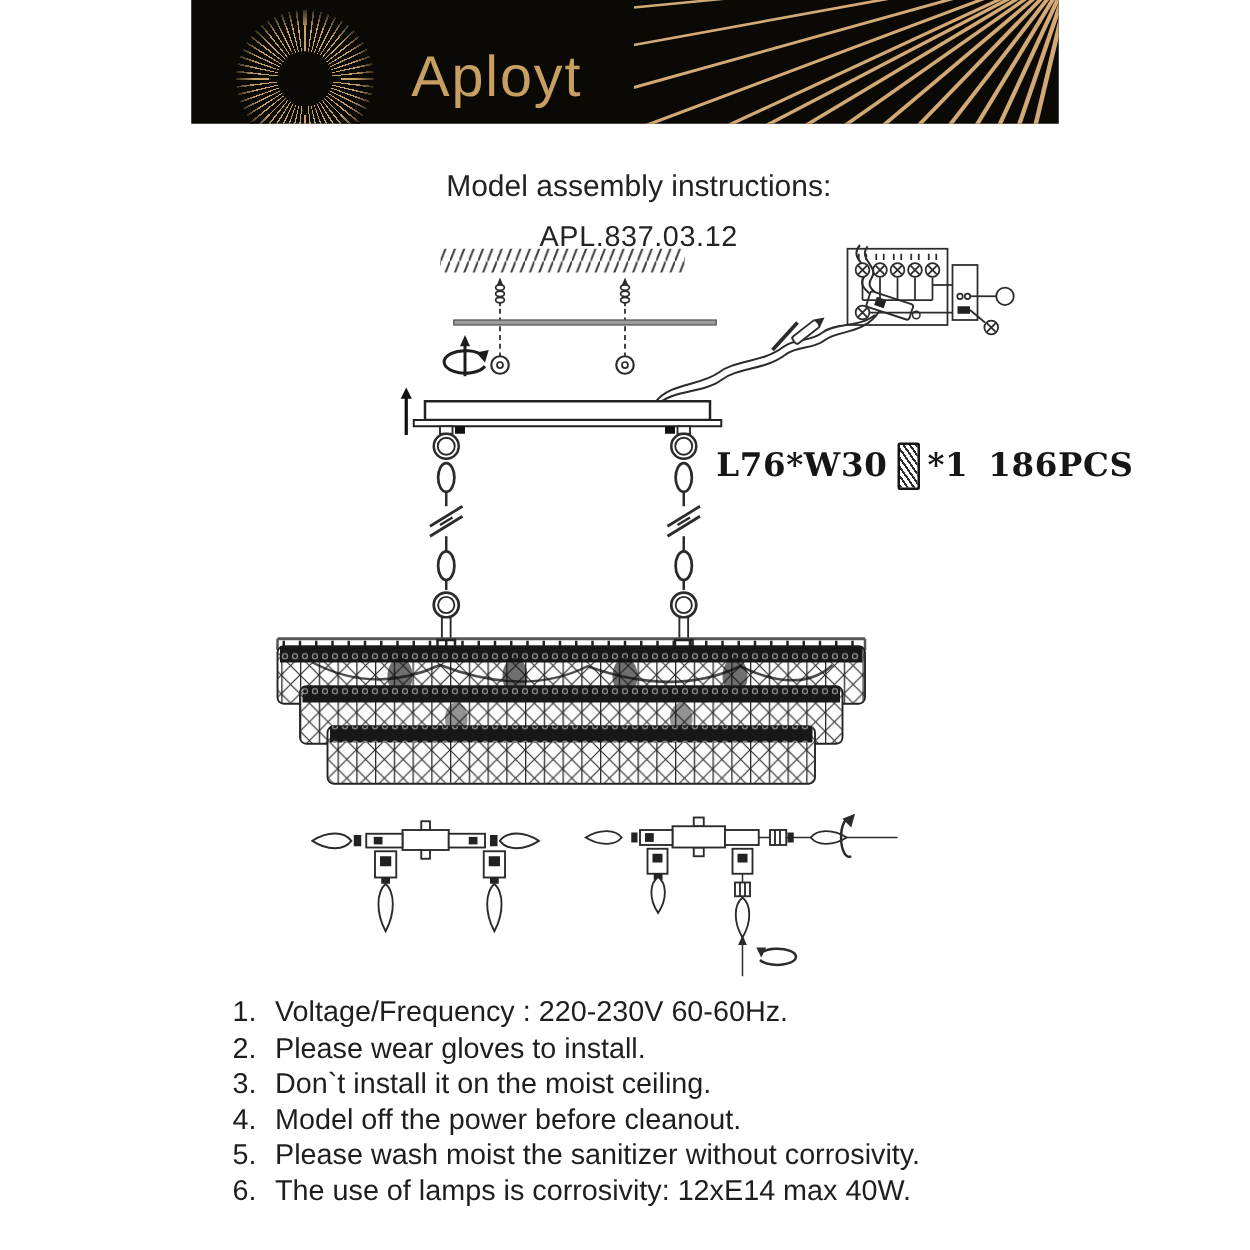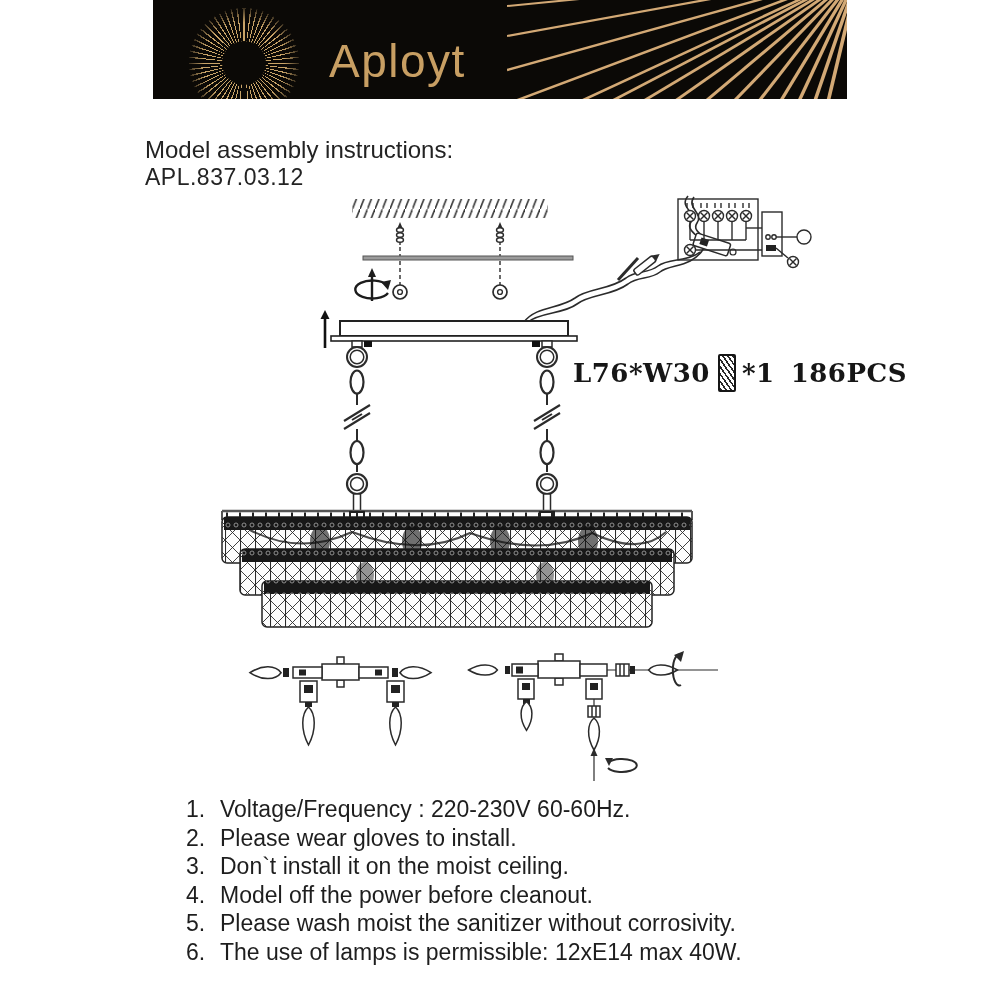--- a/index.html
+++ b/index.html
@@ -8,23 +8,23 @@
   
   .banner{position:absolute;left:153px;top:0;width:694px;height:99px;background:#0b0906;overflow:hidden;}
   .sunburst{position:absolute;left:36px;top:8px;width:110px;height:110px;border-radius:50%;
             background:repeating-conic-gradient(from 0deg,#c9a468 0deg 1.6deg,transparent 1.6deg 6.4deg);}
   .sunburst .core{position:absolute;inset:33px;background:#0b0906;border-radius:50%;}
   .sunburst .vignette{position:absolute;inset:-2px;border-radius:50%;
             background:radial-gradient(circle,rgba(11,9,6,0) 50%,#0b0906 74%);}
   .brand{position:absolute;left:176px;top:34px;font-size:46px;color:#c89f63;letter-spacing:1.5px;}
   .rays{position:absolute;right:0;top:0;width:340px;height:127px;}
   
-  .titles{position:absolute;left:145px;top:136px;width:694px;text-align:left;color:#232323;}
+  .titles{position:absolute;left:164px;top:136px;width:694px;text-align:center;color:#232323;}
   .title{font-size:24px;}
-  .model{font-size:23px;margin-top:0;letter-spacing:.5px;}
+  .model{font-size:23px;margin-top:12px;letter-spacing:.5px;}
   
   .diagram{position:absolute;left:145px;top:190px;width:710px;height:605px;}
   
   .parts-label{position:absolute;left:573px;top:354px;display:flex;align-items:center;
      font-family:"DejaVu Serif","Liberation Serif",serif;font-size:26px;font-weight:600;
      color:#161616;letter-spacing:.5px;white-space:nowrap;justify-content:space-between;}
   .xtal-icon{display:inline-block;width:14px;height:34px;margin:0 6px 0 8px;border:2px solid #161616;
      border-radius:2px;background:repeating-linear-gradient(55deg,#2a2a2a 0 1.6px,transparent 1.6px 4.2px);}
   .pieces{margin-left:16px;}
   
@@ -343,17 +343,17 @@
     <li>
       <span class="num">4.</span>
       <span class="txt">Model off the power before cleanout.</span>
     </li>
     <li>
       <span class="num">5.</span>
       <span class="txt">Please wash moist the sanitizer without corrosivity.</span>
     </li>
     <li>
       <span class="num">6.</span>
-      <span class="txt">The use of lamps is permissible: 12xE14 max 40W.</span>
+      <span class="txt">The use of lamps is corrosivity: 12xE14 max 40W.</span>
     </li>
   </ol>
 
 </div>
 
 </body></html>

